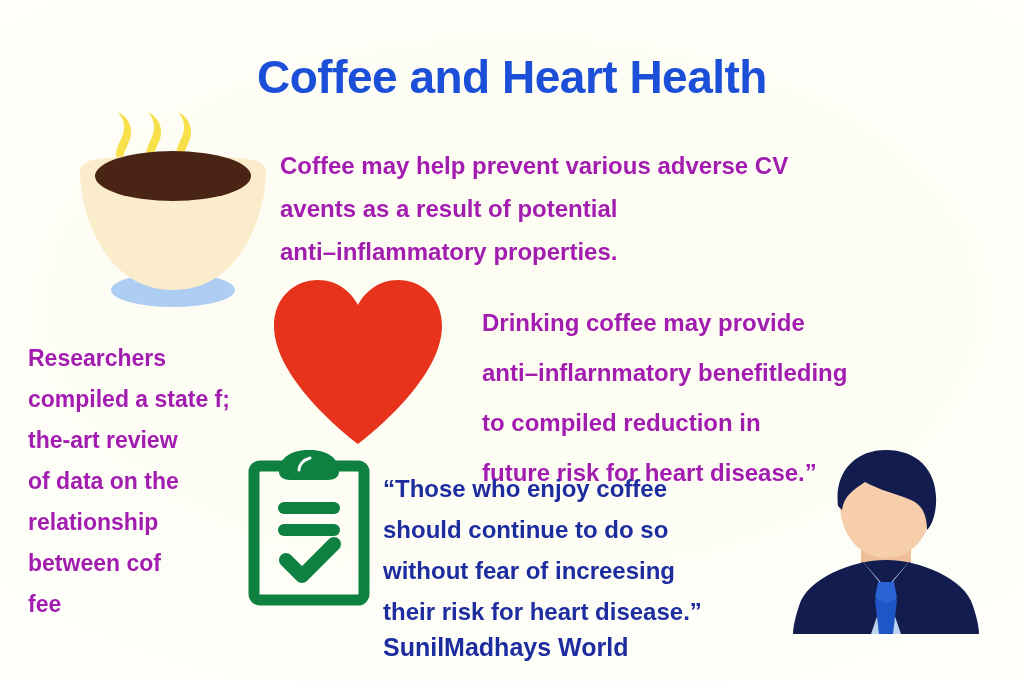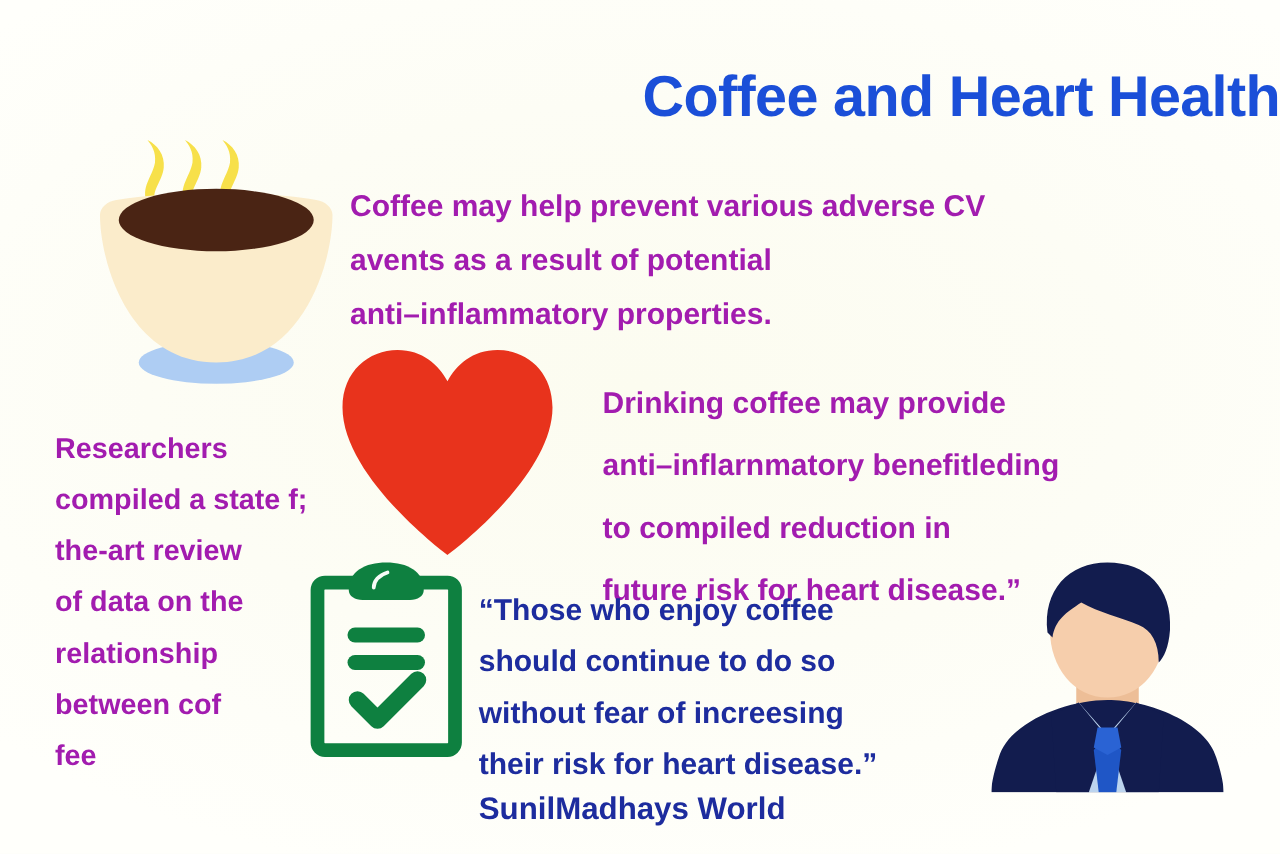--- a/index.html
+++ b/index.html
@@ -23,21 +23,21 @@
     background:
       radial-gradient(ellipse 70% 60% at 50% 45%, #fcfcf0 0%, #fdfdf5 55%, #fffffb 100%);
   }
 
   
   #title {
     position: absolute;
     left: 0;
     top: 50px;
     width: 1024px;
-    text-align: right;
+    text-align: center;
     font-size: 46px;
     font-weight: 700;
     letter-spacing: -0.5px;
     color: #1b4fd8;
     white-space: nowrap;
   }
 
   
   .greentext {
     position: absolute;
@@ -53,21 +53,21 @@
     line-height: 43px;
   }
   #para-right {
     left: 482px;
     top: 298px;
     width: 470px;
     font-size: 24px;
     line-height: 50px;
   }
   #para-left {
-    left: 44px;
+    left: 28px;
     top: 338px;
     width: 235px;
     font-size: 23px;
     line-height: 41px;
   }
 
   #quote {
     position: absolute;
     left: 383px;
     top: 468px;

